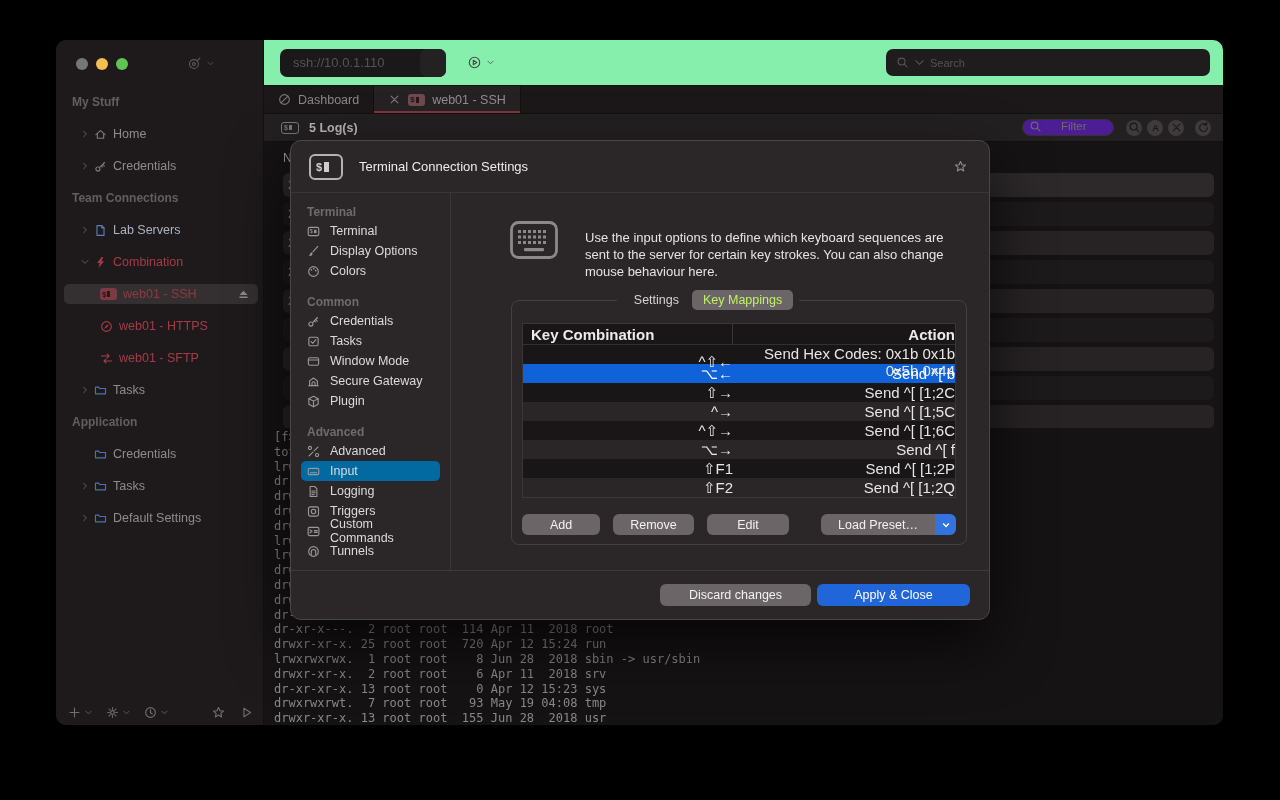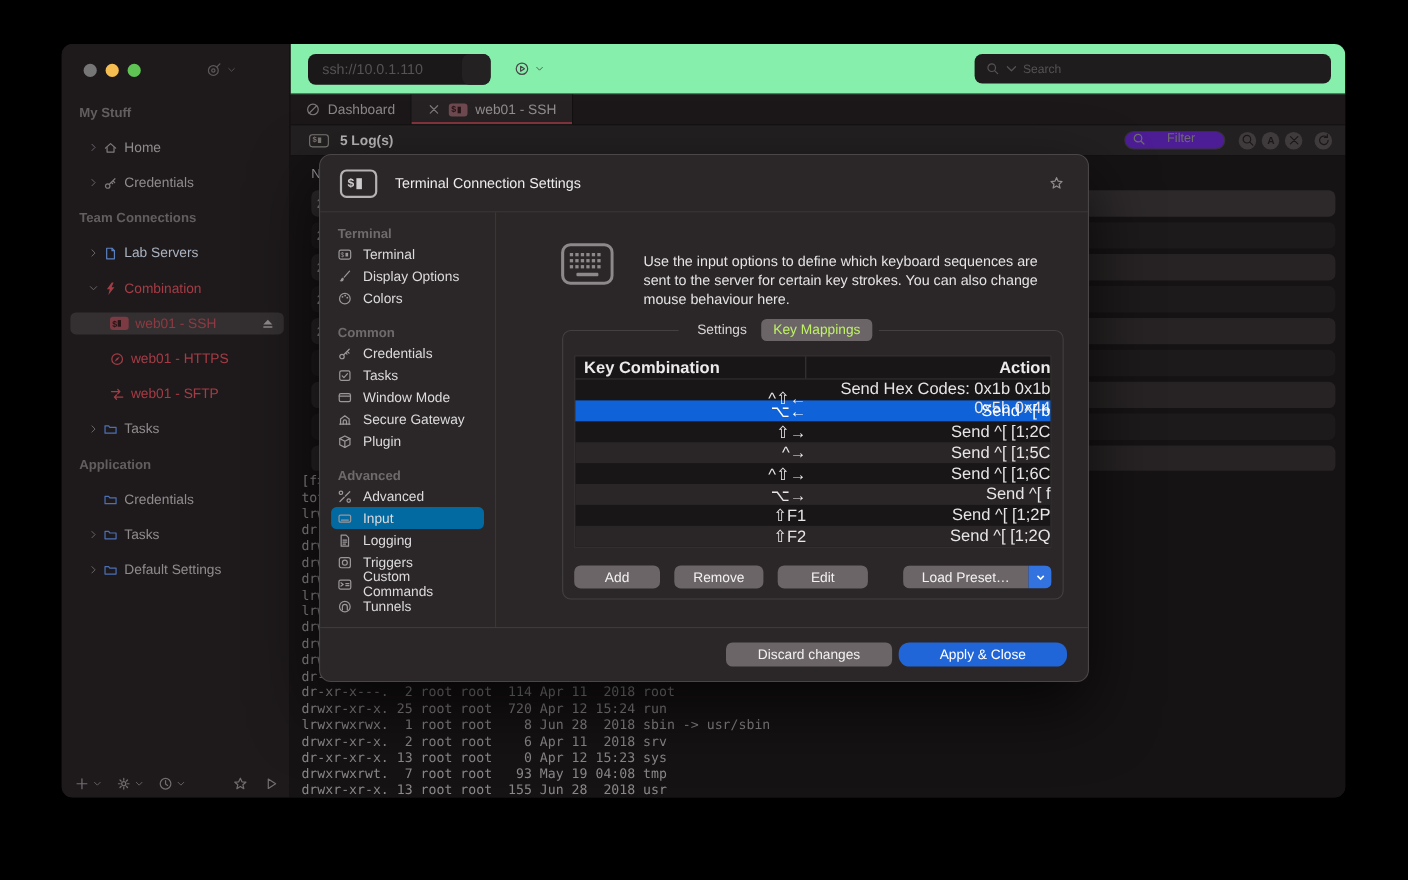--- a/index.html
+++ b/index.html
@@ -118,21 +118,21 @@
   .pbtn.add { width:78px; } .pbtn.remove { width:81px; margin-left:13px; } .pbtn.edit { width:82px; margin-left:13px; }
   .preset { margin-left:auto; width:135px; height:21px; display:flex; border-radius:6px; overflow:hidden; }
   .preset .plabel { flex:1; background:#6b6567; color:#f3f1f2; font-size:12.5px; display:flex; align-items:center; justify-content:center; }
   .preset .parrow { width:21px; background:#3273e0; color:#fff; display:flex; align-items:center; justify-content:center; }
   .preset .parrow svg { width:10px; height:10px; stroke-width:2; }
 
   .mfooter { height:49px; flex:none; border-top:1px solid #3e3a3b; display:flex; align-items:center; justify-content:flex-end;
              gap:6px; padding-right:19px; }
   .fbtn { height:22px; border-radius:6px; font-size:12.5px; display:flex; align-items:center; justify-content:center; color:#f3f1f2; }
   .fbtn.discard { width:151px; background:#6b6567; }
-  .fbtn.apply { width:153px; background:#2166d9; color:#fff;border-radius:10px; }
+  .fbtn.apply { width:153px; background:#2166d9; color:#fff; }
 
   .icon svg, .chev svg, .trail svg, .tl-tool svg, .runbtn svg, .searchbox svg, .side-toolbar svg, .mstar svg, .cbtn svg
     { width:13px; height:13px; display:block; fill:none; stroke:currentColor; stroke-width:1.2; stroke-linecap:round; stroke-linejoin:round; }
   .chev svg { width:10px; height:10px; }
   .tl-tool .small svg, .runbtn .small svg, .side-toolbar .small svg { width:9px; height:9px; }
 </style>
 </head>
 <body>
 
 <div class="window">

